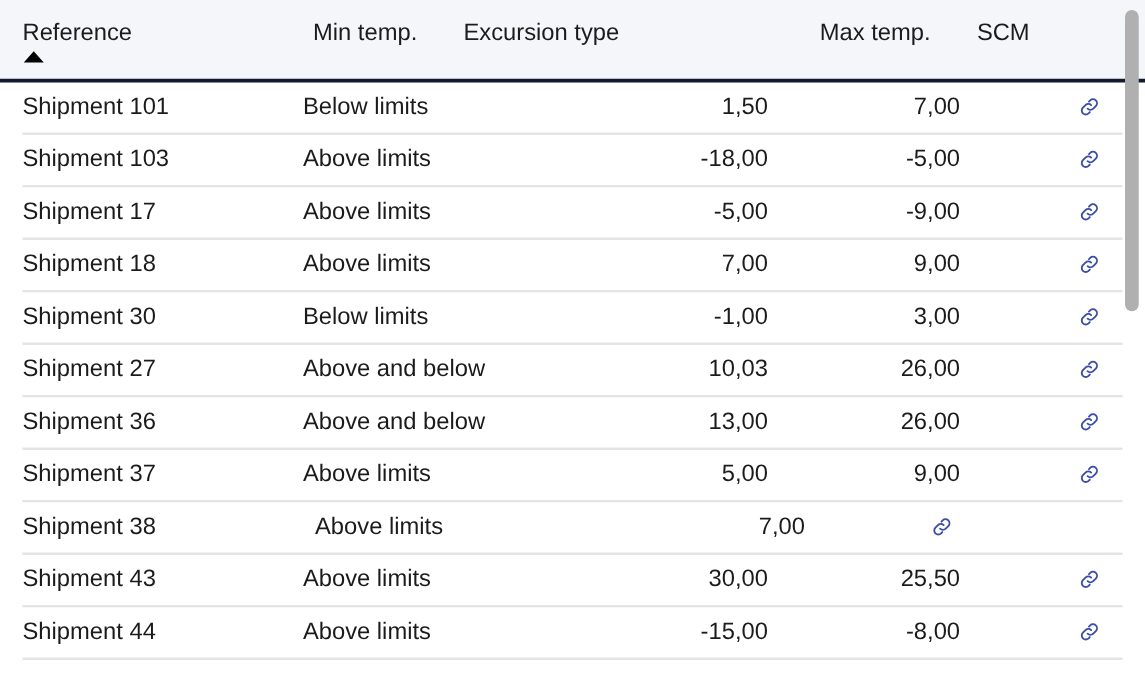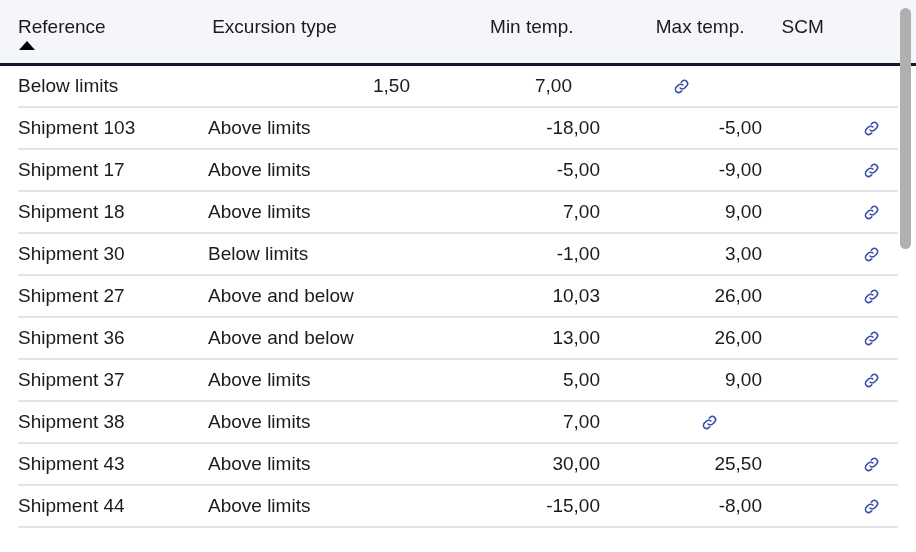--- a/index.html
+++ b/index.html
@@ -77,21 +77,21 @@
     background: #ffffff;
   }
   .td {
     font-size: 19px;
     color: #1b1b1b;
     line-height: 22px;
     white-space: nowrap;
     overflow: hidden;
   }
   .td-reference { width: 190px; text-align: left;  }
-  .td-excursion { width: 245px; text-align: left;  }
+  .td-excursion { width: 245px; text-align: left; margin-left: 44px;  }
   .td-min       { width: 147px; text-align: right; }
   .td-max       { width: 162px; text-align: right; }
   .td-scm       { width: 136px; text-align: right; padding-right: 17px; box-sizing: border-box; }
 
   .link-icon {
     display: inline-block;
     vertical-align: middle;
     line-height: 0;
   }
 
@@ -118,37 +118,38 @@
 <body>
 
 <div class="table-viewport">
 
   <div class="thead">
     <div class="hrow">
       <div class="th th-reference">
         <span>Reference</span>
         <span class="sort-caret"></span>
       </div>
+      <div class="th th-min">
+        <span>Min temp.</span>
+      </div>
       <div class="th th-excursion">
         <span>Excursion type</span>
       </div>
-      <div class="th th-min">
-        <span>Min temp.</span>
-      </div>
       <div class="th th-max">
         <span>Max temp.</span>
       </div>
       <div class="th th-scm">
         <span>SCM</span>
       </div>
     </div>
   </div>
 
   <div class="tbody" id="tbody">
       <div class="trow">
+        <div class="td td-reference">Shipment 101</div>
         <div class="td td-excursion">Below limits</div>
         <div class="td td-min">1,50</div>
         <div class="td td-max">7,00</div>
         <div class="td td-scm"><span class="link-icon"><svg width="19" height="19" viewBox="0 0 24 24" fill="none" stroke="#3b4ea8" stroke-width="1.9" stroke-linecap="round" stroke-linejoin="round">
               <path d="M10.2 13.8a4 4 0 0 0 5.7 0l2.6-2.6a4 4 0 0 0-5.7-5.7l-1.2 1.2"></path>
               <path d="M13.8 10.2a4 4 0 0 0-5.7 0l-2.6 2.6a4 4 0 0 0 5.7 5.7l1.2-1.2"></path>
             </svg></span></div>
       </div>
       <div class="trow">
         <div class="td td-reference">Shipment 103</div>

